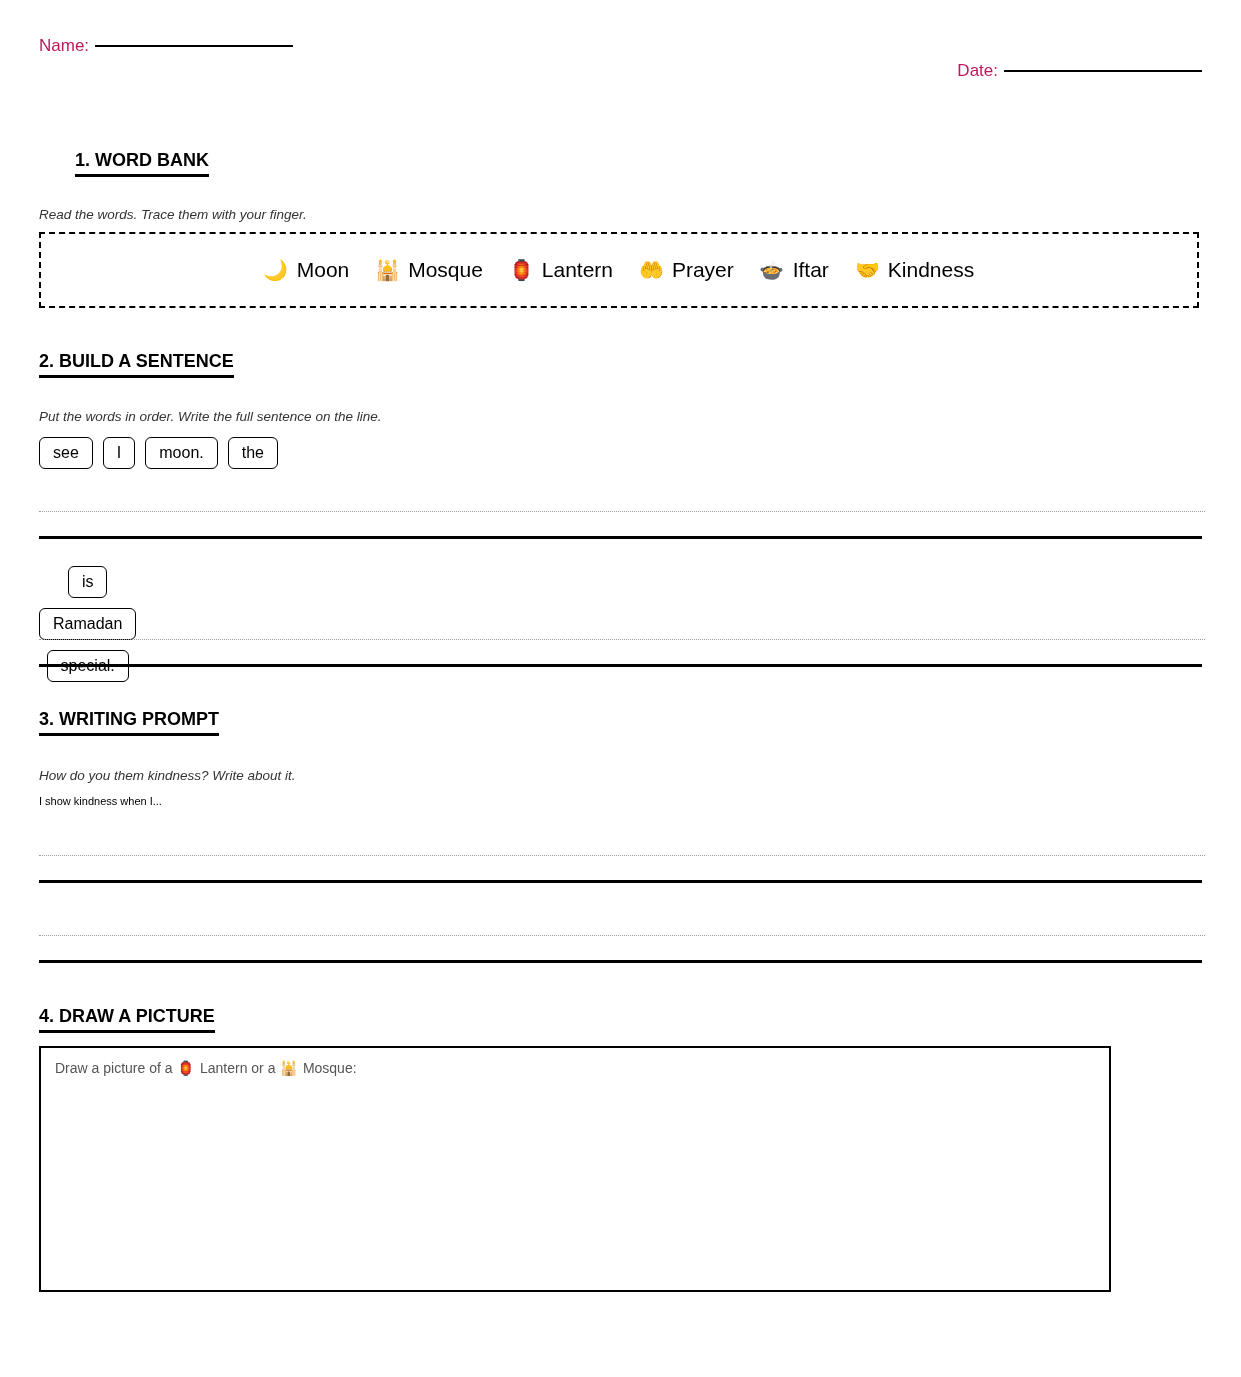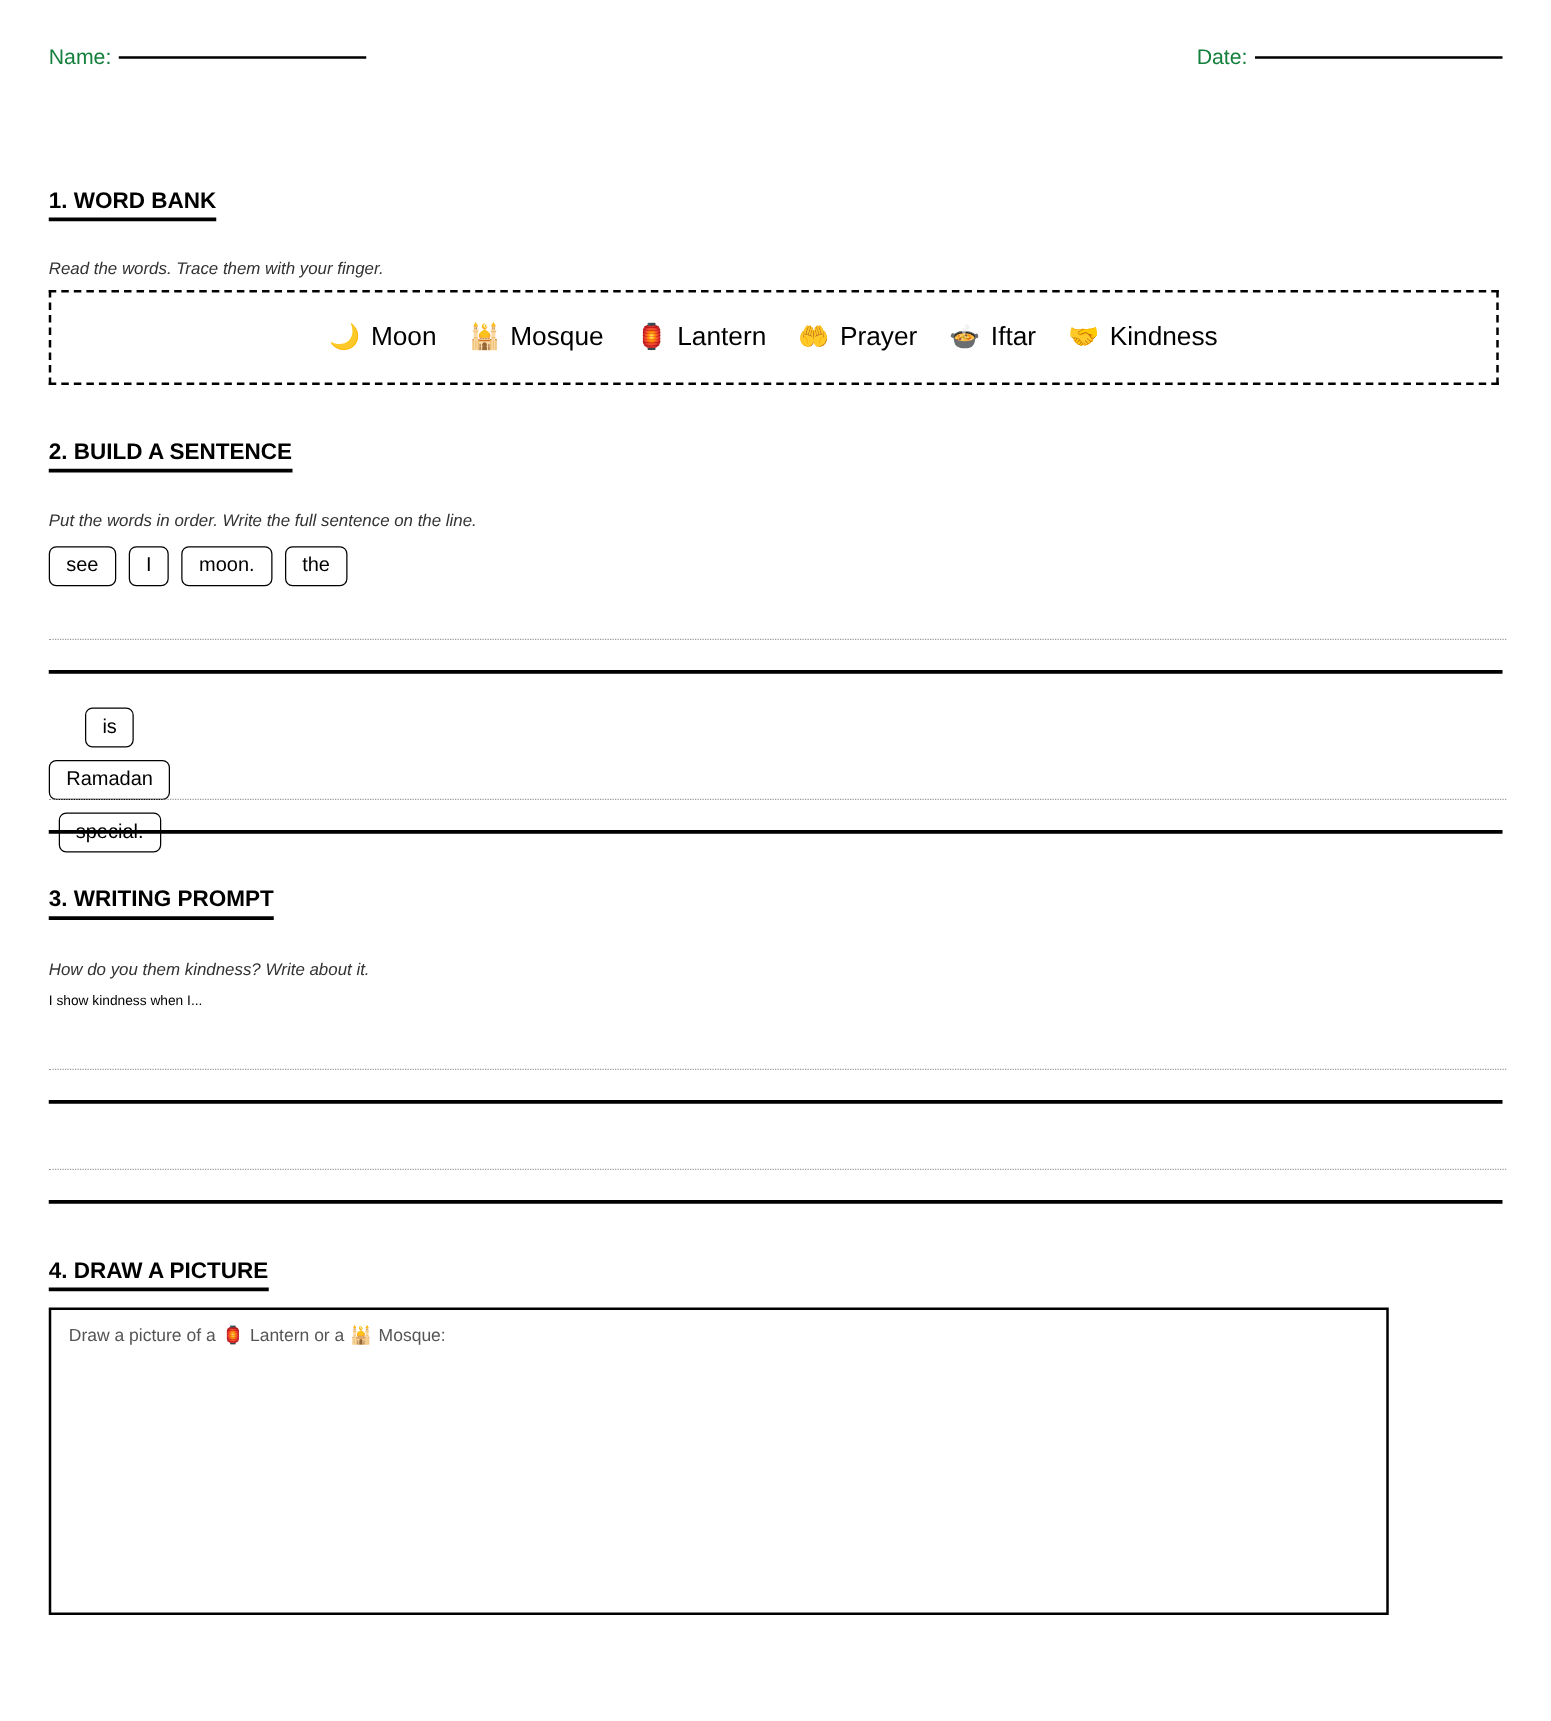--- a/index.html
+++ b/index.html
@@ -28,24 +28,24 @@
     top: 36px;
     height: 26px;
   }
   .field {
     display: flex;
     align-items: baseline;
     position: absolute;
     top: 0;
   }
   .field.name { left: 0; }
-  .field.date { right: 0; }
+  .field.date { right: 0; margin-top: 25px; }
   .field-label {
     font-size: 17px;
-    color: #15803d;
+    color: #be185d;
     white-space: nowrap;
   }
   .field-rule {
     display: inline-block;
     height: 0;
     border-bottom: 2.5px solid #000;
     margin-left: 6px;
     position: relative;
     top: -4px;
   }
@@ -195,21 +195,21 @@
       <span class="field-label">Name:</span>
       <span class="field-rule"></span>
     </div>
     <div class="field date">
       <span class="field-label">Date:</span>
       <span class="field-rule"></span>
     </div>
   </div>
 
 
-  <div class="section-heading" style="top:150px;">1. WORD BANK</div>
+  <div class="section-heading" style="top:150px;margin-left:36px;">1. WORD BANK</div>
   <div class="instruction" style="top:207px;">Read the words. Trace them with your finger.</div>
 
   <div class="wordbank">
     <div class="wordbank-inner">
       <div class="wb-item">
         <span class="wb-emoji">🌙</span>
         <span>Moon</span>
       </div>
       <div class="wb-item">
         <span class="wb-emoji">🕌</span>

